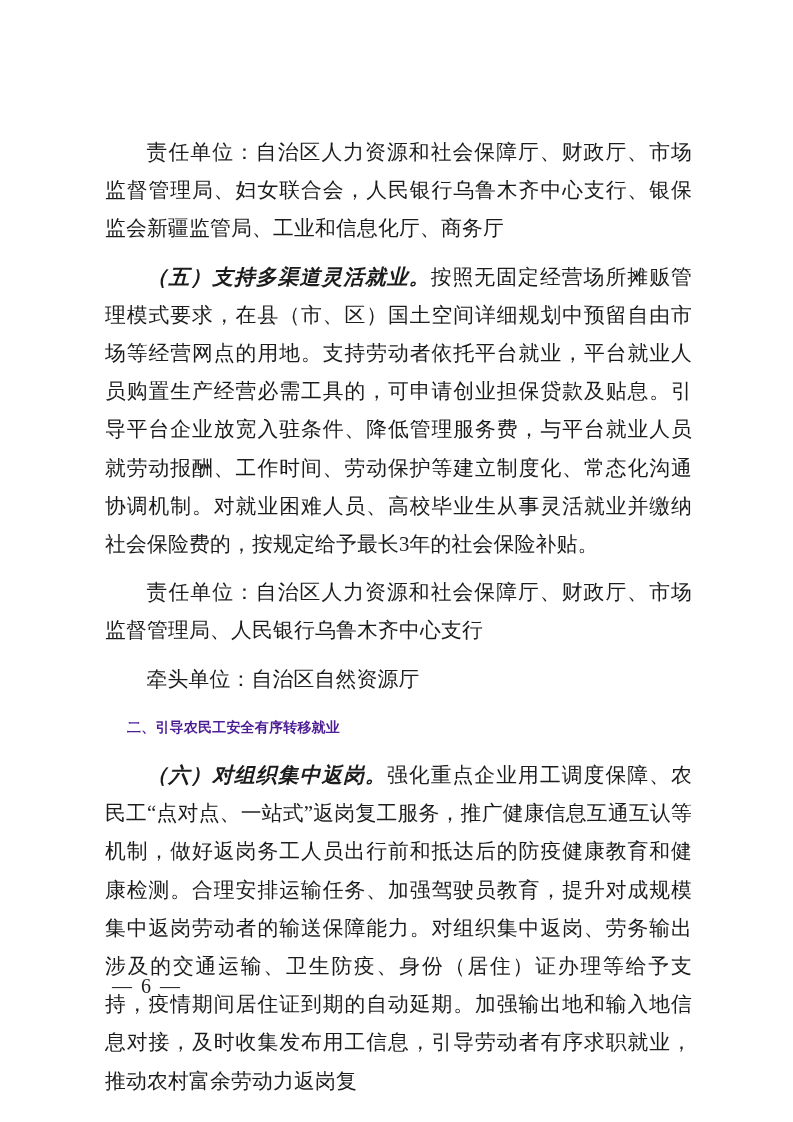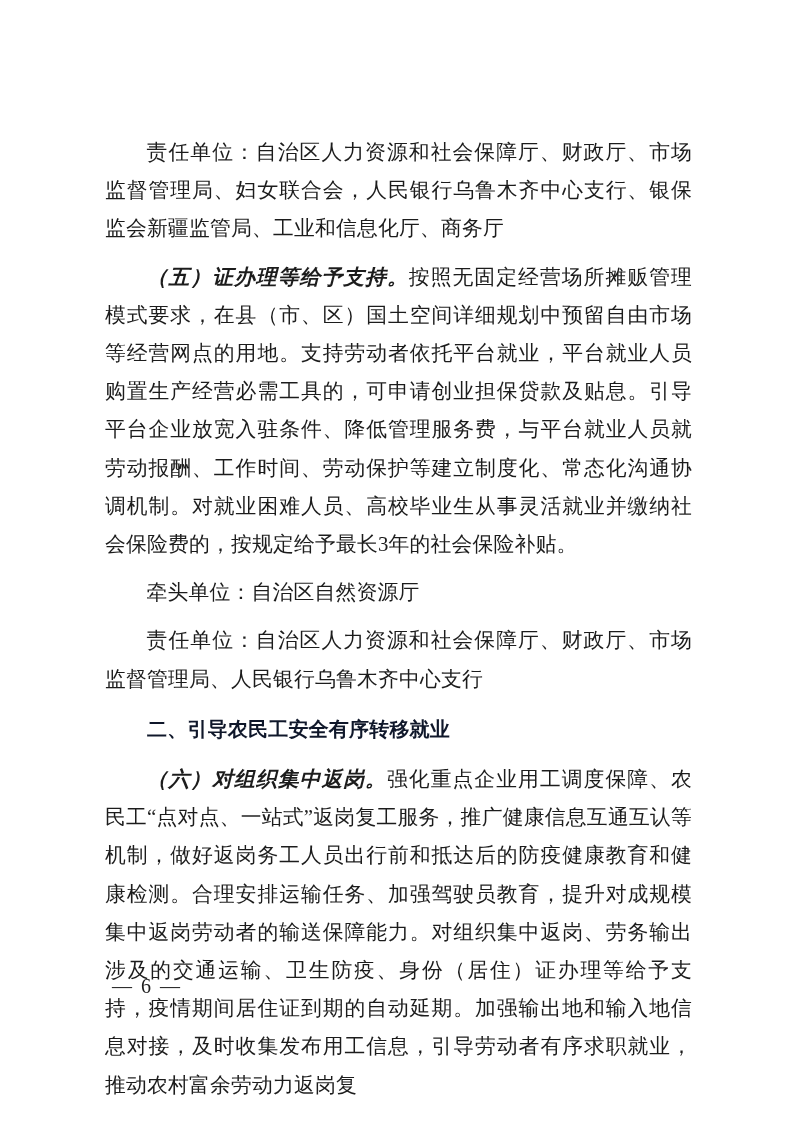--- a/index.html
+++ b/index.html
@@ -30,28 +30,28 @@
   .content p {
     margin: 10px;
     padding: 0;
     text-indent: 2em;
   }
   .lead-in {
     font-style: italic;
     font-weight: 600;
   }
   .section-heading {
-    margin: 12px;
+    margin: 4px;
     padding: 0;
     text-indent: 2em;
     font-family: "Liberation Sans", "DejaVu Sans", sans-serif;
     font-weight: bold;
-    font-size: 20px;
+    font-size: 14px;
     line-height: 38.2px;
-    color: #0f172a;
+    color: #4c1d95;
     text-align: left;
   }
   .footer-pagenum {
     position: absolute;
     left: 112px;
     top: 972px;
     font-size: 20px;
     line-height: 28px;
     color: #1c1c1c;
     letter-spacing: 2px;
@@ -59,25 +59,25 @@
   }
 </style>
 </head>
 <body>
 
 <div class="page">
   <div class="content">
 
     <p>责任单位：自治区人力资源和社会保障厅、财政厅、市场监督管理局、妇女联合会，人民银行乌鲁木齐中心支行、银保监会新疆监管局、工业和信息化厅、商务厅</p>
 
-    <p><span class="lead-in">（五）证办理等给予支持。</span><span>按照无固定经营场所摊贩管理模式要求，在县（市、区）国土空间详细规划中预留自由市场等经营网点的用地。支持劳动者依托平台就业，平台就业人员购置生产经营必需工具的，可申请创业担保贷款及贴息。引导平台企业放宽入驻条件、降低管理服务费，与平台就业人员就劳动报酬、工作时间、劳动保护等建立制度化、常态化沟通协调机制。对就业困难人员、高校毕业生从事灵活就业并缴纳社会保险费的，按规定给予最长3年的社会保险补贴。</span></p>
+    <p><span class="lead-in">（五）支持多渠道灵活就业。</span><span>按照无固定经营场所摊贩管理模式要求，在县（市、区）国土空间详细规划中预留自由市场等经营网点的用地。支持劳动者依托平台就业，平台就业人员购置生产经营必需工具的，可申请创业担保贷款及贴息。引导平台企业放宽入驻条件、降低管理服务费，与平台就业人员就劳动报酬、工作时间、劳动保护等建立制度化、常态化沟通协调机制。对就业困难人员、高校毕业生从事灵活就业并缴纳社会保险费的，按规定给予最长3年的社会保险补贴。</span></p>
+
+    <p>责任单位：自治区人力资源和社会保障厅、财政厅、市场监督管理局、人民银行乌鲁木齐中心支行</p>
 
     <p>牵头单位：自治区自然资源厅</p>
-
-    <p>责任单位：自治区人力资源和社会保障厅、财政厅、市场监督管理局、人民银行乌鲁木齐中心支行</p>
 
     <h2 class="section-heading">二、引导农民工安全有序转移就业</h2>
 
     <p><span class="lead-in">（六）对组织集中返岗。</span><span>强化重点企业用工调度保障、农民工“点对点、一站式”返岗复工服务，推广健康信息互通互认等机制，做好返岗务工人员出行前和抵达后的防疫健康教育和健康检测。合理安排运输任务、加强驾驶员教育，提升对成规模集中返岗劳动者的输送保障能力。对组织集中返岗、劳务输出涉及的交通运输、卫生防疫、身份（居住）证办理等给予支持，疫情期间居住证到期的自动延期。加强输出地和输入地信息对接，及时收集发布用工信息，引导劳动者有序求职就业，推动农村富余劳动力返岗复</span></p>
 
   </div>
 
   <div class="footer-pagenum">— 6 —</div>
 </div>
 

